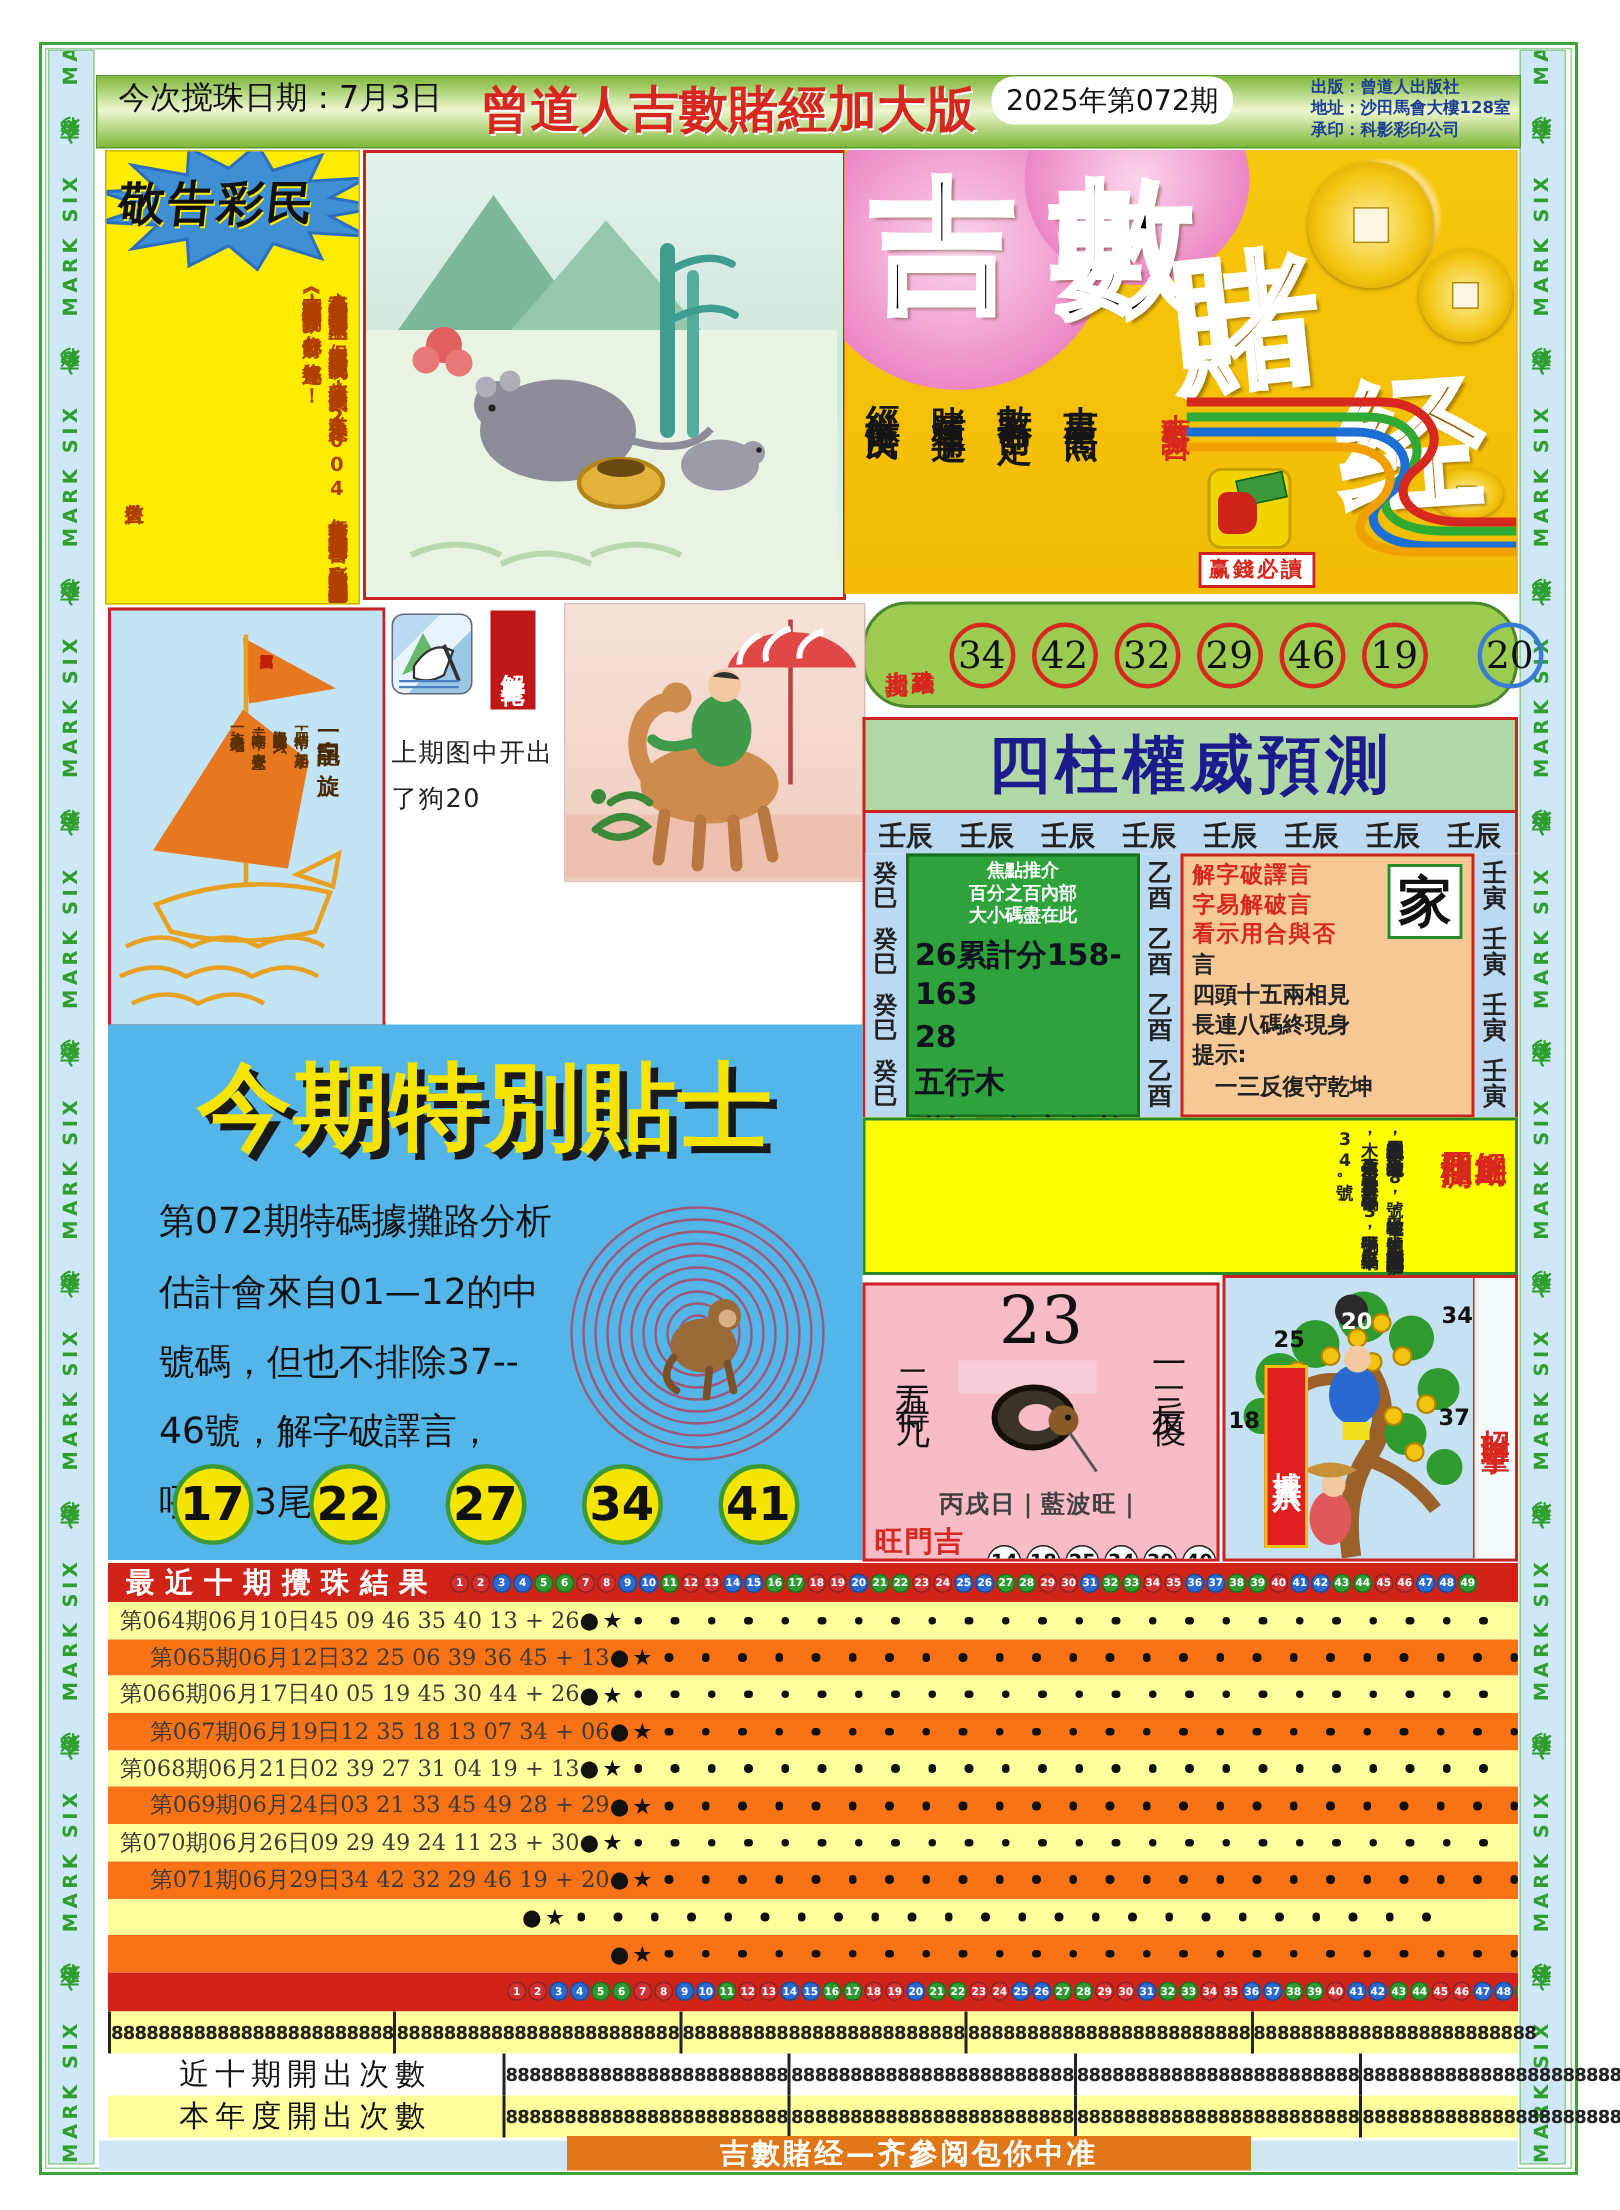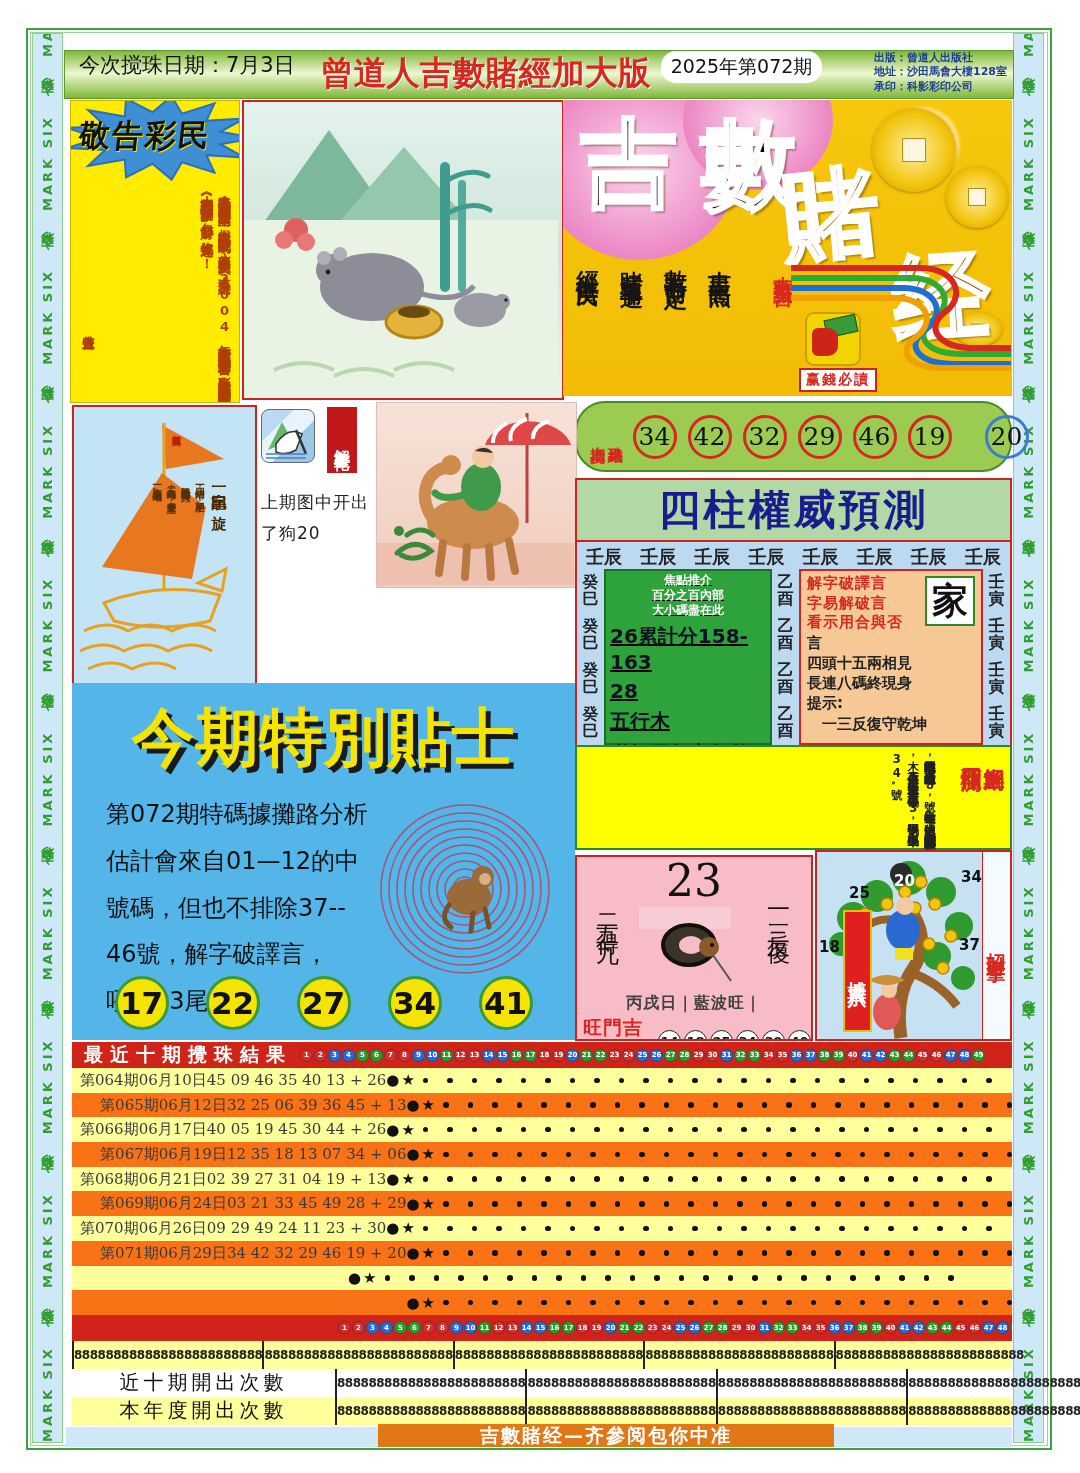--- a/index.html
+++ b/index.html
@@ -89,21 +89,21 @@
   .fp{left:575px;top:478px;width:437px;box-sizing:border-box;}
   .fp-header{height:64px;background:#b2d8a6;border:2px solid #cc2222;box-sizing:border-box;display:flex;
        align-items:center;justify-content:center;font-size:42px;font-weight:900;color:#1a1c8e;
        font-family:"DejaVu Serif",serif;letter-spacing:3px;}
   .fp-rc{height:27px;background:#bcd9f2;border-left:2px solid #cc2222;border-right:2px solid #cc2222;
        box-sizing:border-box;display:flex;align-items:flex-end;justify-content:space-around;
        font-size:18px;color:#222;font-weight:bold;}
   .fp-body{height:176px;display:flex;border-left:2px solid #cc2222;border-right:2px solid #cc2222;box-sizing:border-box;}
   .pillar{width:27px;background:#bcd9f2;display:flex;flex-direction:column;justify-content:space-around;
        align-items:center;font-size:16px;font-weight:bold;color:#222;line-height:1.05;text-align:center;}
-  .greenbox{width:168px;background:#2ea33c;border:2px solid #187020;box-sizing:border-box;padding:2px 4px;text-decoration:underline;}
+  .greenbox{width:156px;background:#2ea33c;border:2px solid #187020;box-sizing:border-box;padding:2px 4px;}
   .green-title{color:#fff;font-size:12px;font-weight:bold;text-align:center;line-height:1.25;}
   .green-line{color:#042;color:#0b2d10;font-size:20px;font-weight:bold;margin-top:5px;color:#102a10;}
   .greenbox .green-line{color:#112;}
   .orangebox{flex:1;background:#f6c896;border:2px solid #cc2222;box-sizing:border-box;position:relative;padding:3px 6px;}
   .or-red{color:#d6281e;font-size:15px;font-weight:900;line-height:1.3;letter-spacing:1px;}
   .or-char{position:absolute;right:6px;top:5px;width:46px;height:46px;background:#fff;border:2px solid #2a8a2a;
        display:flex;align-items:center;justify-content:center;font-size:36px;font-weight:900;color:#111;
        font-family:"DejaVu Serif",serif;}
   .or-line{color:#222;font-size:15px;font-weight:bold;line-height:1.35;}
   .review{height:105px;background:#ffff00;border:2px solid #2a8a2a;box-sizing:border-box;position:relative;}

